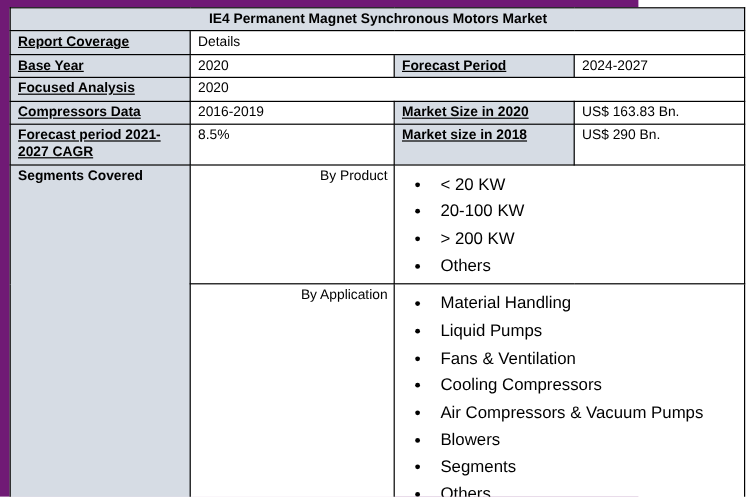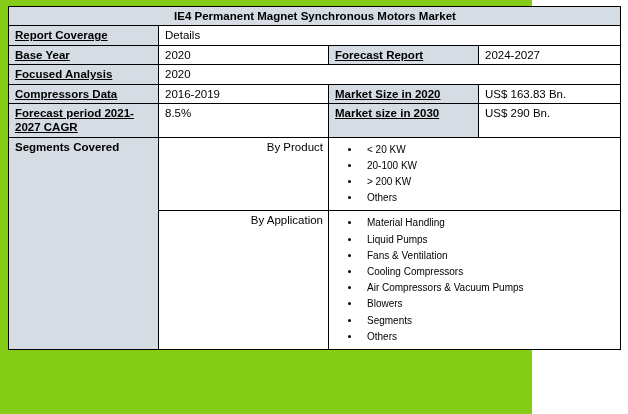--- a/index.html
+++ b/index.html
@@ -12,21 +12,21 @@
     height: 414px;
     font-family: "Liberation Sans", sans-serif;
     overflow: hidden;
   }
   .page {
     width: 532px;
     height: 414px;
     position: relative;
     box-sizing: border-box;
     padding: 6px 8px 2px 8px;
-    background: #84cc16;
+    background: #701a75;
   }
   table.report {
     border-collapse: collapse;
     width: 612px;
     table-layout: fixed;
     background: #ffffff;
   }
   table.report td {
     border: 1px solid #000000;
     vertical-align: top;
@@ -65,21 +65,21 @@
     vertical-align: top;
     padding-top: 5px;
     text-align: right;
   }
   ul.bullets {
     margin: 2px 0 2px 0;
     padding-left: 26px;
     list-style-type: disc;
   }
   ul.bullets li {
-    font-size: 10px;
+    font-size: 14px;
     line-height: 1.62;
     padding-left: 6px;
   }
   .two-line {
     line-height: 1.35;
   }
 </style>
 </head>
 <body>
 
@@ -95,37 +95,37 @@
       <tr>
         <td class="title-cell" colspan="4">IE4 Permanent Magnet Synchronous Motors Market</td>
       </tr>
       <tr>
         <td class="label">Report Coverage</td>
         <td class="value" colspan="3">Details</td>
       </tr>
       <tr>
         <td class="label">Base Year</td>
         <td class="value">2020</td>
-        <td class="label">Forecast Report</td>
+        <td class="label">Forecast Period</td>
         <td class="value">2024-2027</td>
       </tr>
       <tr>
         <td class="label">Focused Analysis</td>
         <td class="value" colspan="3">2020</td>
       </tr>
       <tr>
         <td class="label">Compressors Data</td>
         <td class="value">2016-2019</td>
         <td class="label">Market Size in 2020</td>
         <td class="value">US$ 163.83 Bn.</td>
       </tr>
       <tr>
         <td class="label two-line">Forecast period 2021-2027 CAGR</td>
         <td class="value">8.5%</td>
-        <td class="label">Market size in 2030</td>
+        <td class="label">Market size in 2018</td>
         <td class="value">US$ 290 Bn.</td>
       </tr>
       <tr>
         <td class="segments-label" rowspan="2">Segments Covered</td>
         <td class="seg-name">By Product</td>
         <td colspan="2">
           <ul class="bullets">
             <li>&lt; 20 KW</li>
             <li>20-100 KW</li>
             <li>&gt; 200 KW</li>

